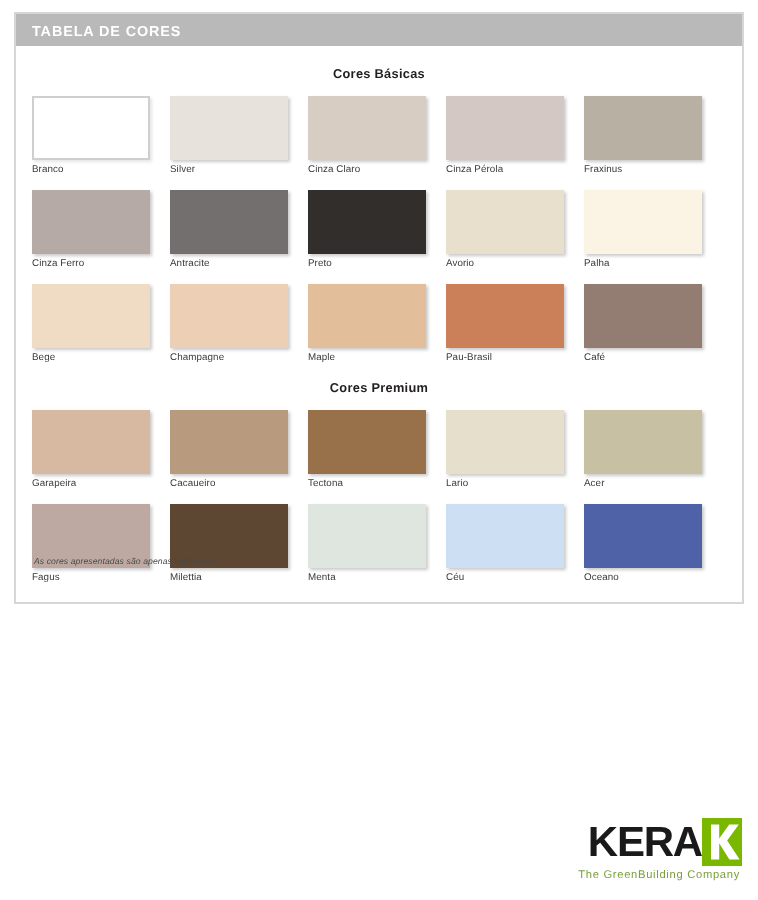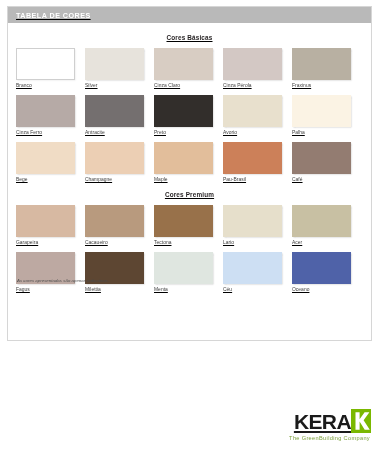--- a/index.html
+++ b/index.html
@@ -19,25 +19,24 @@
     height: 450px;
     background: #ffffff;
     box-sizing: border-box;
   }
   
   .card {
     position: absolute;
     left: 7px;
     top: 6px;
     width: 365px;
-    height: 335px;
+    height: 296px;
     border: 1px solid #d6d6d6;
     background: #ffffff;
     box-sizing: border-box;
-    text-decoration: underline;
   }
   .card-header {
     height: 16px;
     background: #b9b9b9;
     display: flex;
     align-items: center;
     padding-left: 8px;
     box-sizing: border-box;
   }
   .card-header-title {
@@ -116,21 +115,20 @@
     align-items: center;
     justify-content: flex-end;
     line-height: 1;
   }
   .logo-text {
     font-family: "Liberation Sans", sans-serif;
     font-weight: bold;
     font-size: 21px;
     color: #1a1a1a;
     letter-spacing: -0.6px;
-    text-decoration: underline;
   }
   .logo-k-badge {
     position: relative;
     width: 20px;
     height: 24px;
     margin: 0 0px 0 0px;
     overflow: hidden;
   }
   .logo-k-badge svg { display: block; }
   .logo-tagline {

